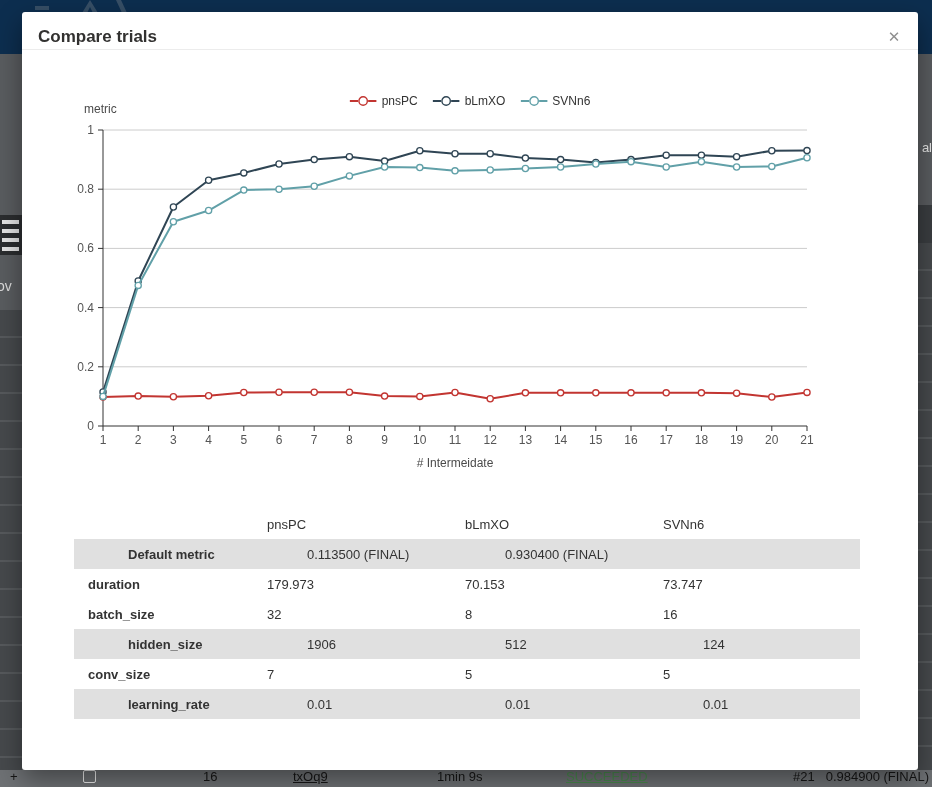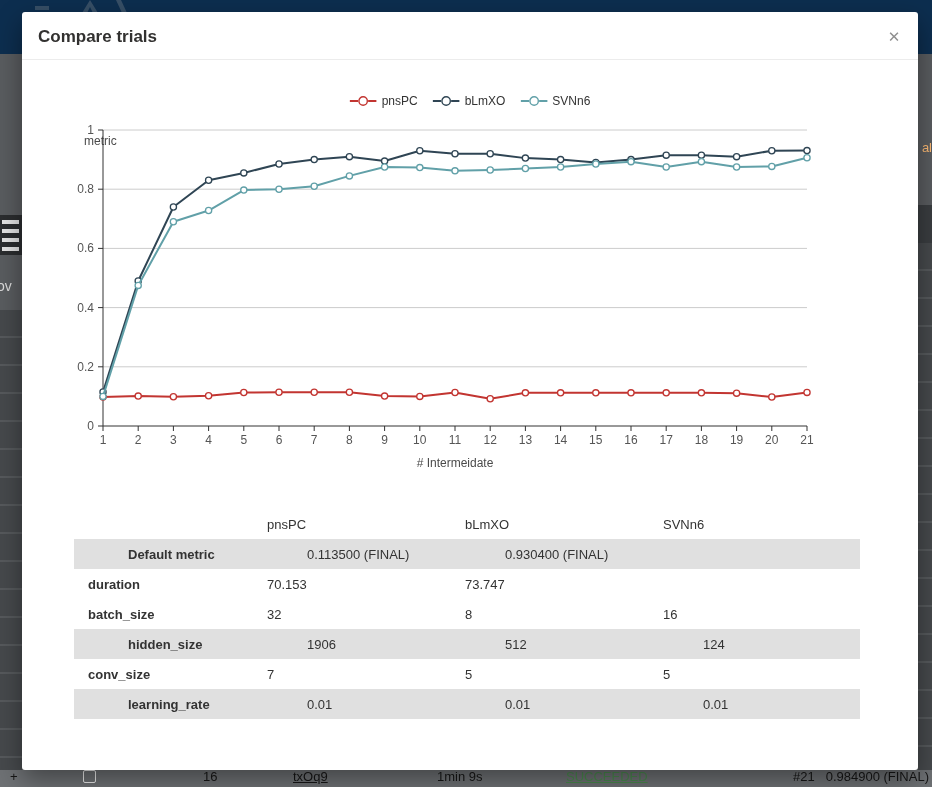--- a/index.html
+++ b/index.html
@@ -8,38 +8,38 @@
   #stage { position:relative; width:932px; height:787px; overflow:hidden; }
 
   
   .nav-bar { position:absolute; left:0; top:0; width:932px; height:54px; background:#0d2e4f; }
   .logo-frag { position:absolute; top:0; left:30px; width:200px; height:13px; opacity:.55; }
   .bg-left-menu { position:absolute; left:0; top:215px; width:22px; height:40px; background:#2b2d2f; }
   .bg-left-menu i { display:block; width:17px; height:4px; margin:5px 0 0 2px; background:#e3e3e3; }
   .bg-overview { position:absolute; left:-3px; top:278px; color:#dcdcdc; font-size:14px; }
   .bg-left-rows { position:absolute; left:0; top:310px; width:22px; height:460px;
     background:repeating-linear-gradient(#46494c 0 26px, #56595c 26px 28px); }
-  .bg-right-al { position:absolute; right:0; top:140px; color:#fdba74; font-size:13px; }
+  .bg-right-al { position:absolute; right:0; top:140px; color:#e5e5e5; font-size:13px; }
   .bg-right-dark { position:absolute; right:0; top:205px; width:14px; height:38px; background:#3a3d40; }
   .bg-right-rows { position:absolute; right:0; top:243px; width:14px; height:527px;
     background:repeating-linear-gradient(#46494c 0 26px, #56595c 26px 28px); }
   .bg-bottom { position:absolute; left:0; top:770px; width:932px; height:17px; background:#6e7174; }
   .bg-bottom-row { position:absolute; left:0; top:766px; width:932px; height:21px; font-size:13px; color:#161616; }
   .bg-bottom-row .cell { position:absolute; top:3px; white-space:nowrap; }
 
   
   .modal { position:absolute; left:22px; top:12px; width:896px; height:758px; background:#ffffff;
     border-radius:3px; box-shadow:0 10px 26px rgba(0,0,0,.4); }
-  .modal-header { position:absolute; left:0; top:0; width:100%; height:48px; border-bottom:1px solid #ececec; }
+  .modal-header { position:absolute; left:0; top:0; width:100%; height:38px; border-bottom:1px solid #ececec; }
   .modal-title { position:absolute; left:16px; top:15px; font-size:17px; font-weight:700; color:#323130; }
   .close-btn { position:absolute; right:10px; top:11px; width:28px; height:28px; display:flex;
     align-items:center; justify-content:center; color:#8f8f8f; font-size:15px; cursor:pointer; }
 
   
-  .metric-label { position:absolute; left:62px; top:90px; font-size:12px; color:#4a4a4a;margin-top:32px; }
+  .metric-label { position:absolute; left:62px; top:90px; font-size:12px; color:#4a4a4a; }
   .legend { position:absolute; left:50%; top:82px; transform:translateX(-50%); display:flex; gap:15px; }
   .legend-item { display:flex; align-items:center; gap:5px; font-size:12px; color:#333; cursor:pointer; white-space:nowrap; }
   #chart { position:absolute; left:0; top:0; width:896px; height:475px; }
 
   
   .cmp-table { position:absolute; left:52px; top:497px; width:786px; font-size:13px; color:#333; }
   .trow { display:grid; grid-template-columns:179px 198px 198px 211px; height:30px; align-items:center; }
   .trow > div { padding-left:14px; white-space:nowrap; overflow:hidden; }
   .trow.striped { background:#e0e0e0;padding-left:40px; }
   .trow .rlabel { font-weight:700; }
@@ -252,20 +252,21 @@
           <div>bLmXO</div>
           <div>SVNn6</div>
         </div>
         <div class="trow striped">
           <div class="rlabel">Default metric</div>
           <div>0.113500 (FINAL)</div>
           <div>0.930400 (FINAL)</div>
         </div>
         <div class="trow">
           <div class="rlabel">duration</div>
+          <div>179.973</div>
           <div>70.153</div>
           <div>73.747</div>
         </div>
         <div class="trow">
           <div class="rlabel">batch_size</div>
           <div>32</div>
           <div>8</div>
           <div>16</div>
         </div>
         <div class="trow striped">

